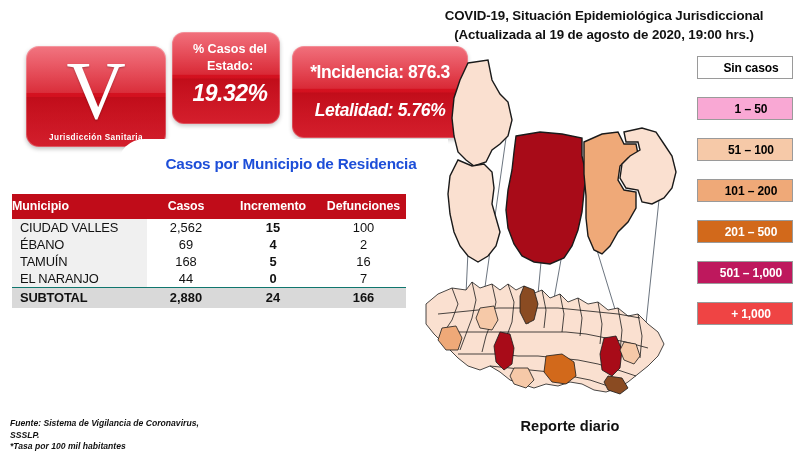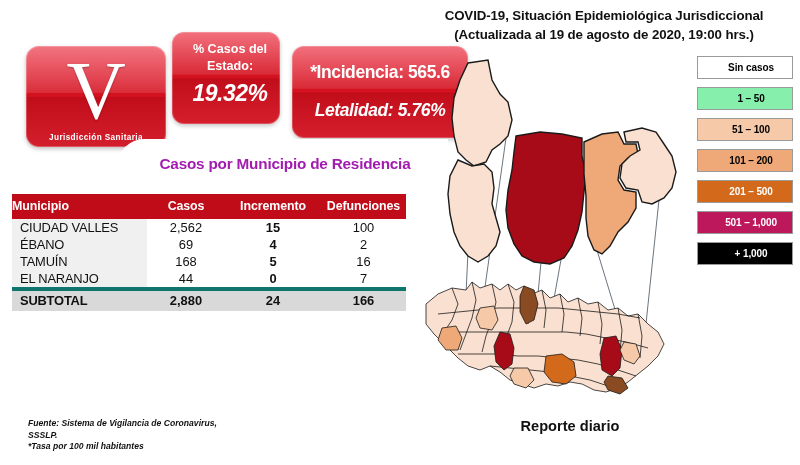--- a/index.html
+++ b/index.html
@@ -52,22 +52,22 @@
   .pill-inc{left:292px;top:46px;width:176px;height:92px;}
   .pill-inc .l1{position:absolute;left:0;top:16px;width:176px;font-size:17.5px;font-weight:bold;letter-spacing:-.4px;}
   .pill-inc .l2{position:absolute;left:0;top:54px;width:176px;font-size:17.5px;font-weight:bold;font-style:italic;letter-spacing:-.4px;}
 
   
   .white-sheet{
     position:absolute;left:118px;top:139px;width:330px;height:48px;
     background:#fff;border-top-left-radius:26px;
   }
   .section-title{
-    position:absolute;left:126px;top:155px;width:318px;text-align:center;
-    font-size:15.3px;font-weight:bold;color:#a21caf;letter-spacing:-.2px;
+    position:absolute;left:132px;top:155px;width:318px;text-align:center;
+    font-size:15.3px;font-weight:bold;color:#1d4ed8;letter-spacing:-.2px;
   }
 
   
   .tbl{
     position:absolute;left:12px;top:194px;width:394px;
     border-collapse:collapse;table-layout:fixed;
   }
   .tbl th{
     background:#c00c19;color:#fff;font-size:12.4px;font-weight:bold;
     padding:5px 0 6px 0;letter-spacing:-.1px;
@@ -76,40 +76,40 @@
   .tbl th.c-cas{text-align:center;width:78px;}
   .tbl th.c-inc{text-align:center;width:96px;}
   .tbl th.c-def{text-align:center;width:85px;}
   .tbl td{
     font-size:12.9px;padding:1px 0 1px 0;background:#ffffff;color:#111;margin-left:32px;
   }
   .tbl td.c-mun{text-align:left;padding-left:8px;background:#f0f0f0;letter-spacing:-.2px;}
   .tbl td.c-cas,.tbl td.c-def{text-align:center;}
   .tbl td.c-inc{text-align:center;font-weight:bold;}
   .tbl tr.subtotal td{
-    background:#d9d9d9;font-weight:bold;border-top:4px solid #0f766e;padding-top:2px;padding-bottom:3px;
+    background:#d9d9d9;font-weight:bold;border-top:1px solid #0f766e;padding-top:2px;padding-bottom:3px;
   }
   .tbl tr.subtotal td.c-mun{background:#d9d9d9;}
 
   
   .footer{
-    position:absolute;left:28px;top:418px;width:330px;
+    position:absolute;left:10px;top:418px;width:330px;
     font-size:8.6px;font-weight:bold;font-style:italic;line-height:11.5px;color:#111;
   }
   .reporte{
     position:absolute;left:470px;top:418px;width:200px;text-align:center;
     font-size:14.6px;font-weight:bold;color:#111;
   }
 
   
   .legend{position:absolute;left:697px;top:56px;width:96px;}
   .legend-row{
-    height:21px;margin-bottom:8px;border:1px solid #9a9a9a;
+    height:21px;margin-bottom:18px;border:1px solid #9a9a9a;
     display:flex;align-items:center;justify-content:center;
-    font-size:10px;font-weight:bold;letter-spacing:-.1px;padding-left:12px;
+    font-size:12px;font-weight:bold;letter-spacing:-.1px;padding-left:12px;
   }
 
   
   .mapwrap{position:absolute;left:396px;top:32px;width:300px;height:380px;}
   .mapwrap svg{display:block;}
 </style>
 </head>
 <body>
 
 <div id="page">
@@ -126,21 +126,21 @@
 
   <div class="pill pill-pct">
     <div class="l1">
       <span>% Casos del</span><br>
       <span>Estado:</span>
     </div>
     <div class="l2">19.32%</div>
   </div>
 
   <div class="pill pill-inc">
-    <div class="l1">*Incidencia: 565.6</div>
+    <div class="l1">*Incidencia: 876.3</div>
     <div class="l2">Letalidad: 5.76%</div>
   </div>
 
   <div class="white-sheet"></div>
   <div class="section-title">Casos por Municipio  de Residencia</div>
 
   <table class="tbl">
     <thead>
       <tr>
         <th class="c-mun">Municipio</th>
@@ -188,36 +188,36 @@
     <div>SSSLP.</div>
     <div>*Tasa por 100 mil habitantes</div>
   </div>
 
   <div class="reporte">Reporte diario</div>
 
   <div class="legend">
     <div class="legend-row" style="background:#ffffff;color:#000;">
       <span>Sin casos</span>
       </div>
-    <div class="legend-row" style="background:#86efac;color:#000;">
+    <div class="legend-row" style="background:#f9a8d4;color:#000;">
       <span>1 – 50</span>
       </div>
     <div class="legend-row" style="background:#f6c9a8;color:#000;">
       <span>51 – 100</span>
       </div>
     <div class="legend-row" style="background:#efa978;color:#000;">
       <span>101 – 200</span>
       </div>
     <div class="legend-row" style="background:#d2691b;color:#fff;">
       <span>201 – 500</span>
       </div>
     <div class="legend-row" style="background:#be185d;color:#fff;">
       <span>501 – 1,000</span>
       </div>
-    <div class="legend-row" style="background:#000000;color:#fff;">
+    <div class="legend-row" style="background:#ef4444;color:#fff;">
       <span>+ 1,000</span>
       </div>
   </div>
 
   <div class="mapwrap">
     <svg width="300" height="380" viewBox="0 0 300 380" xmlns="http://www.w3.org/2000/svg">
 
       <g stroke="#5a6470" stroke-width="0.9" fill="none">
         <path d="M70,262 L78,92"></path>
         <path d="M88,262 L112,92"></path>

